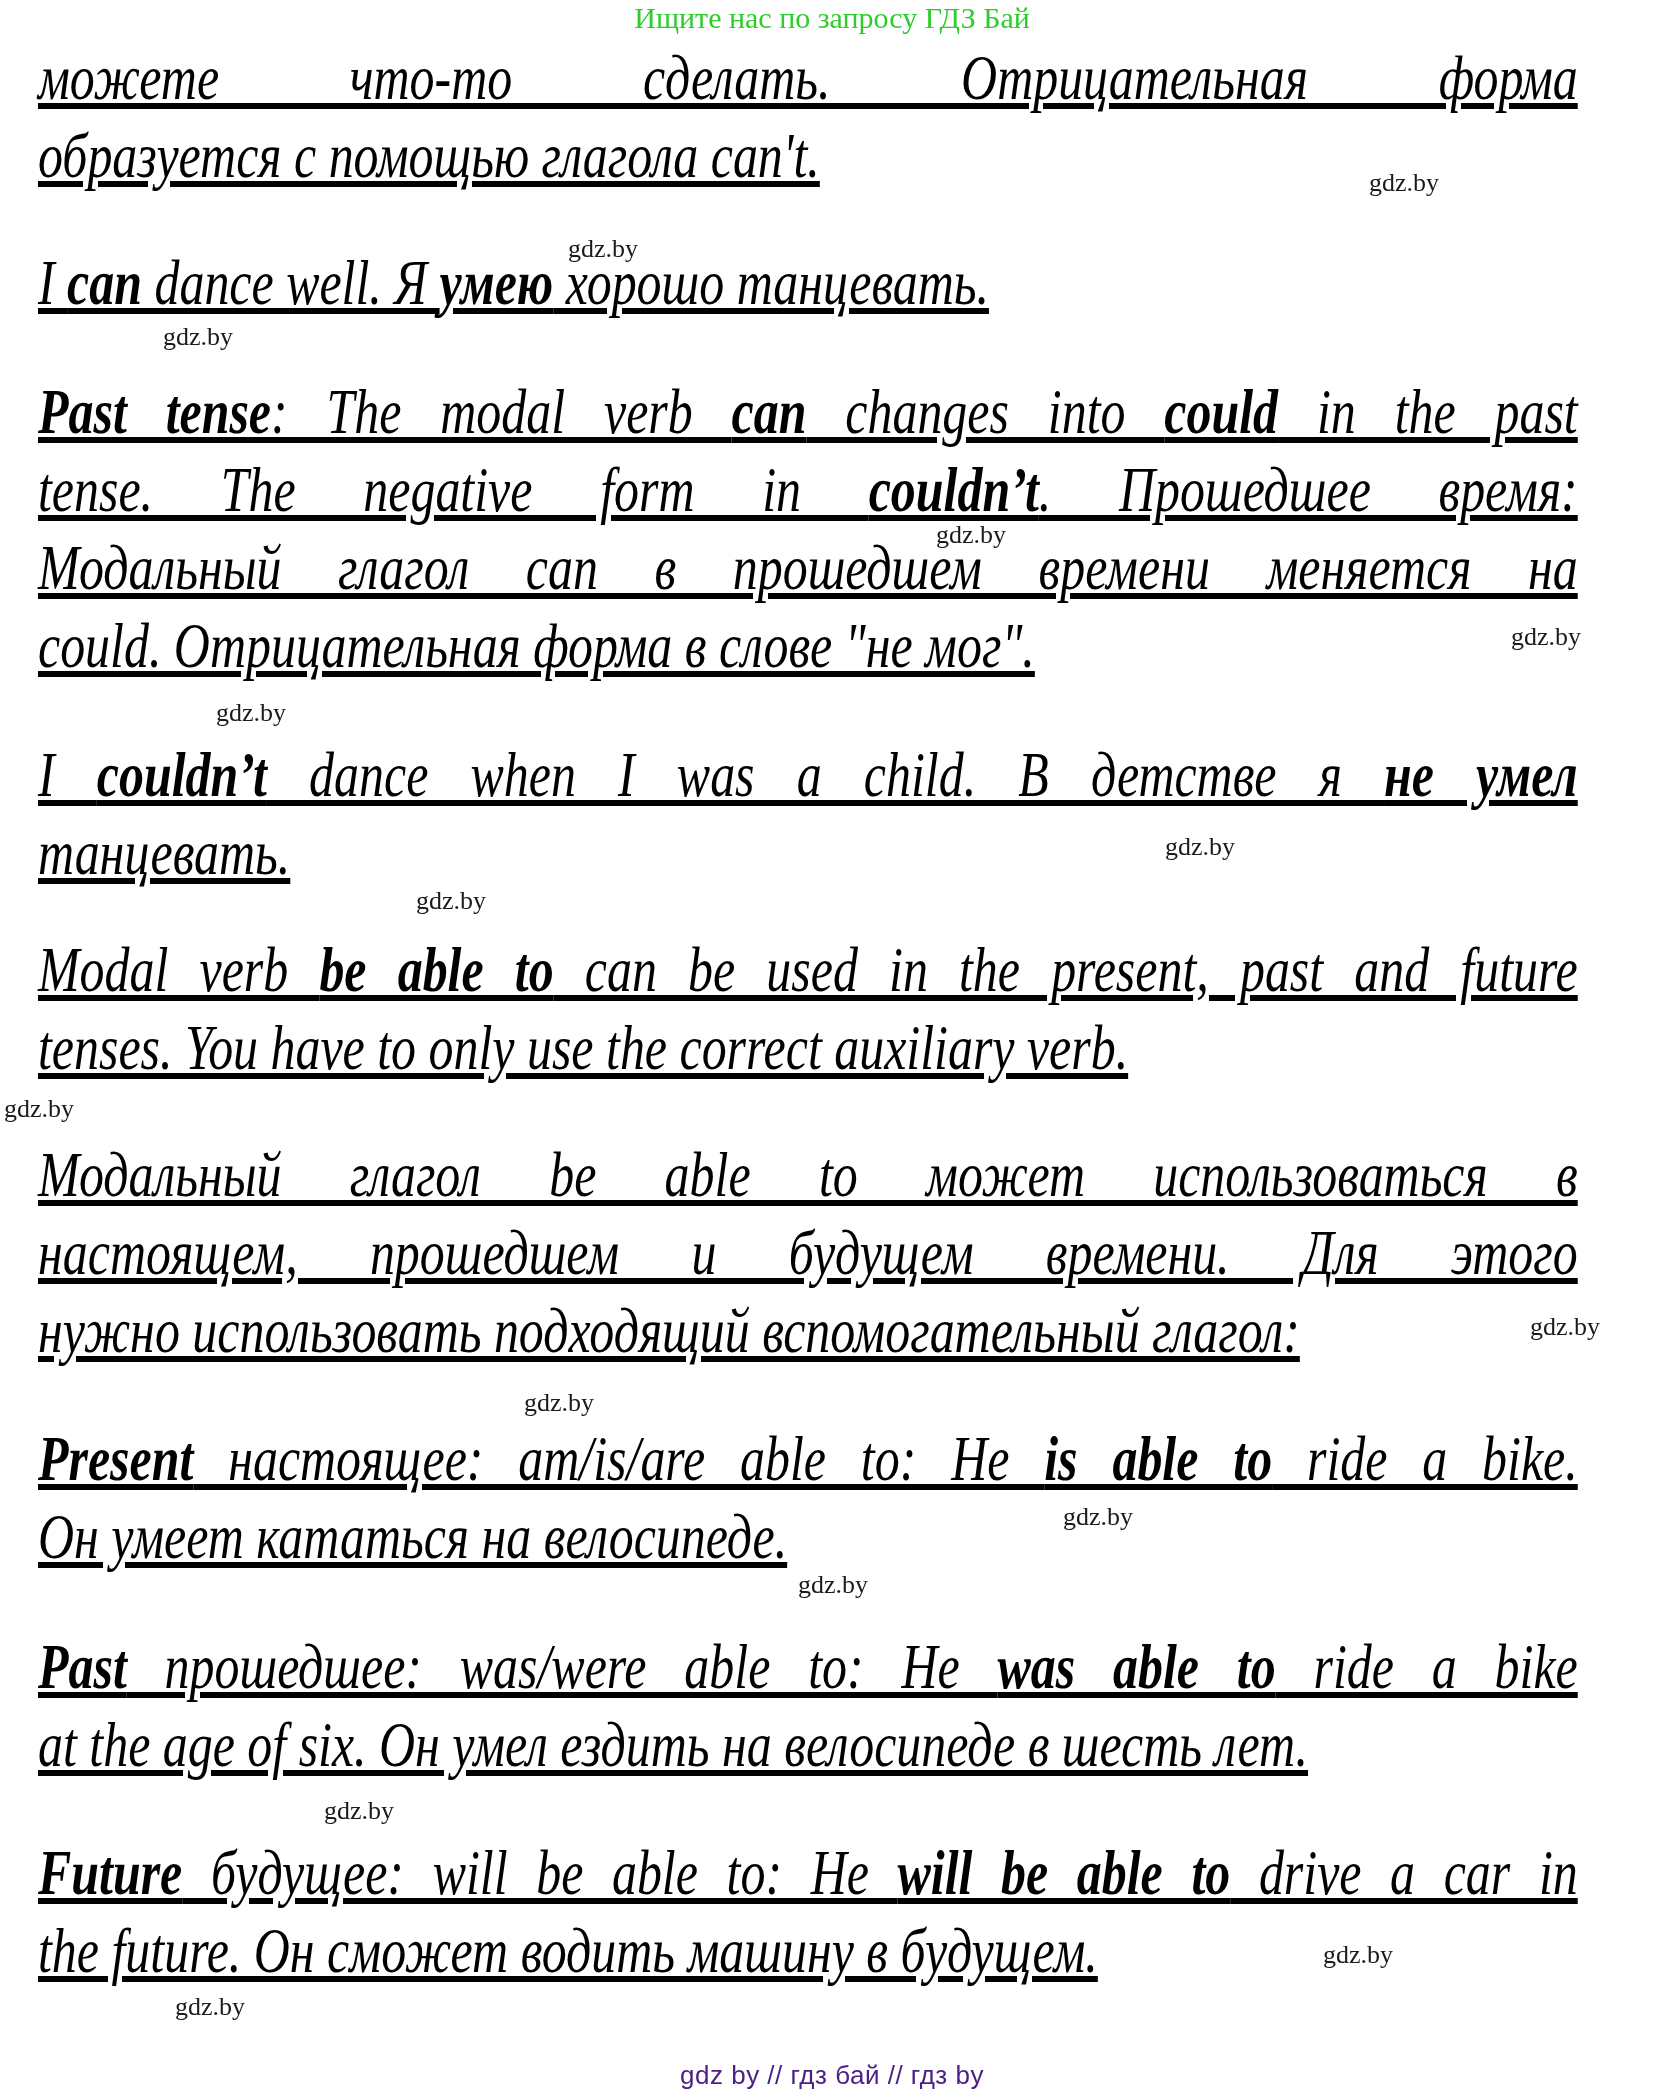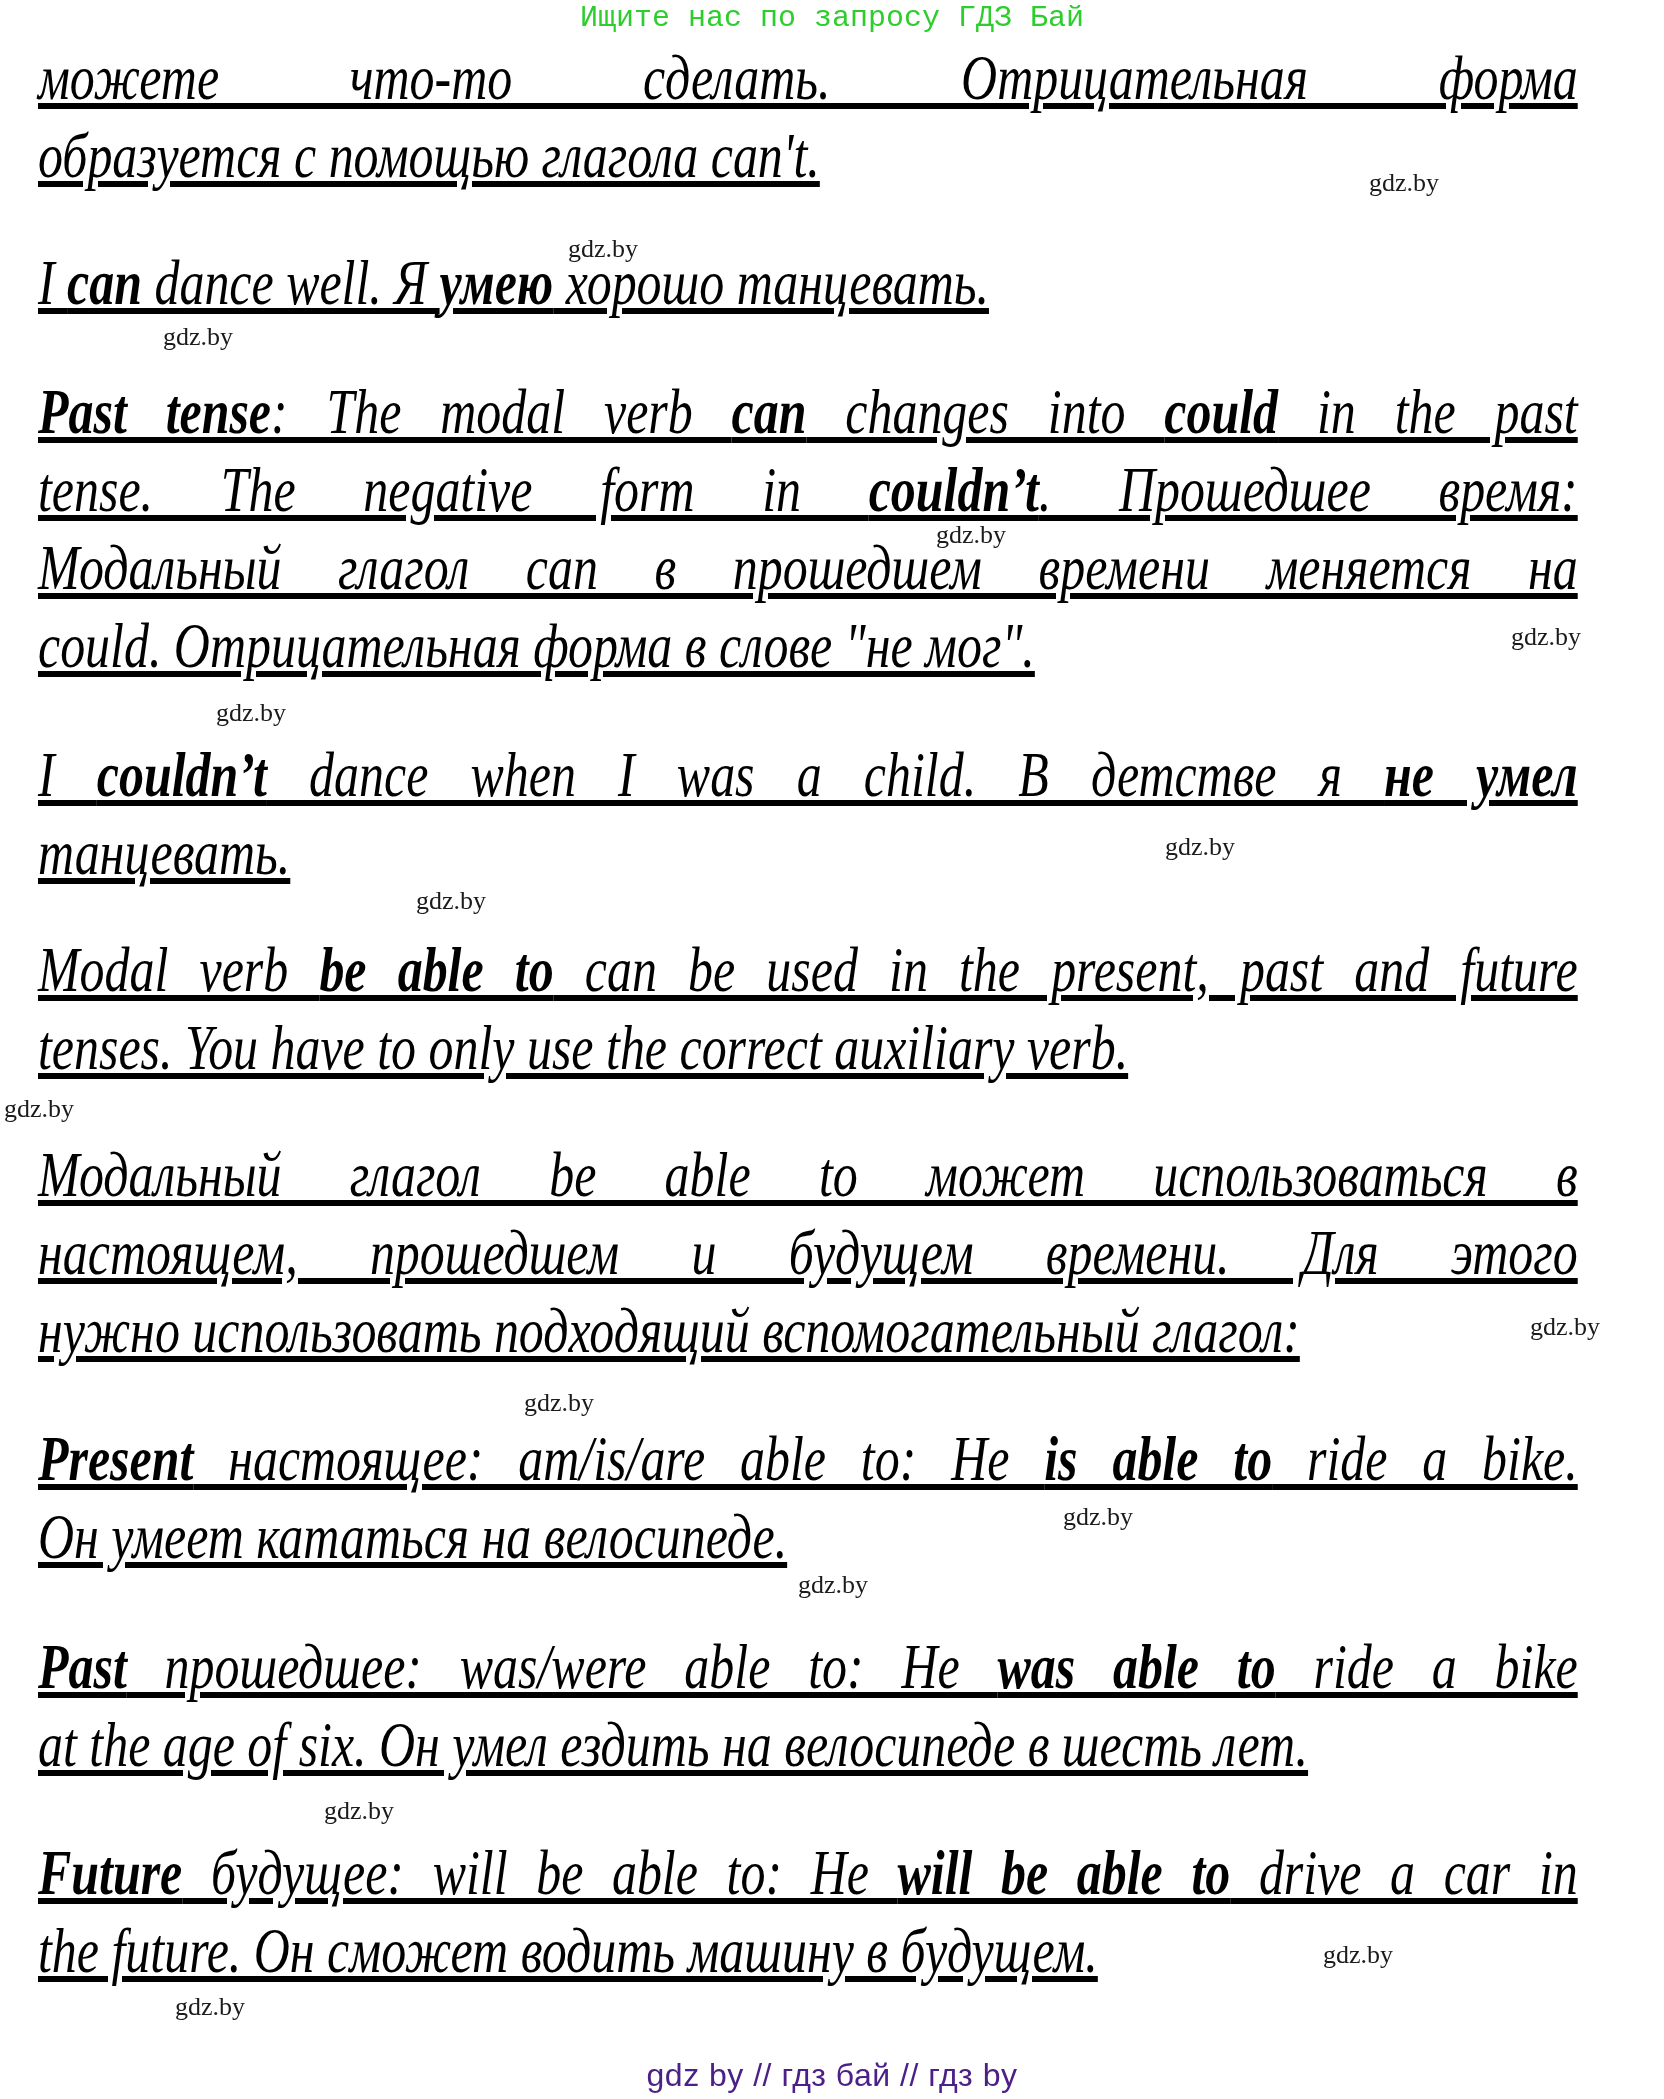--- a/index.html
+++ b/index.html
@@ -7,29 +7,29 @@
     position:relative;
     width:1664px;height:2099px;
     background:#ffffff;
     overflow:hidden;
     font-family:"Liberation Serif",serif;
     color:#000;
   }
   .promo-header{
     position:absolute;top:2px;left:0;right:0;
     text-align:center;
-    font-family:Liberation Mono, monospace;
+    font-family:Liberation Serif, serif;
     font-size:30px;line-height:32px;
     color:#2ecd2e;
   }
   .footer-links{
     position:absolute;top:2058px;left:0;right:0;
     text-align:center;
     font-family:"Liberation Sans",sans-serif;
-    font-size:32px;line-height:34px;
+    font-size:26px;line-height:34px;
     letter-spacing:0.5px;
     color:#4c2187;
   }
   .para{
     position:absolute;left:38px;
     width:1540px;
     text-decoration:underline;
   }
   .line{
     width:1974px;              

